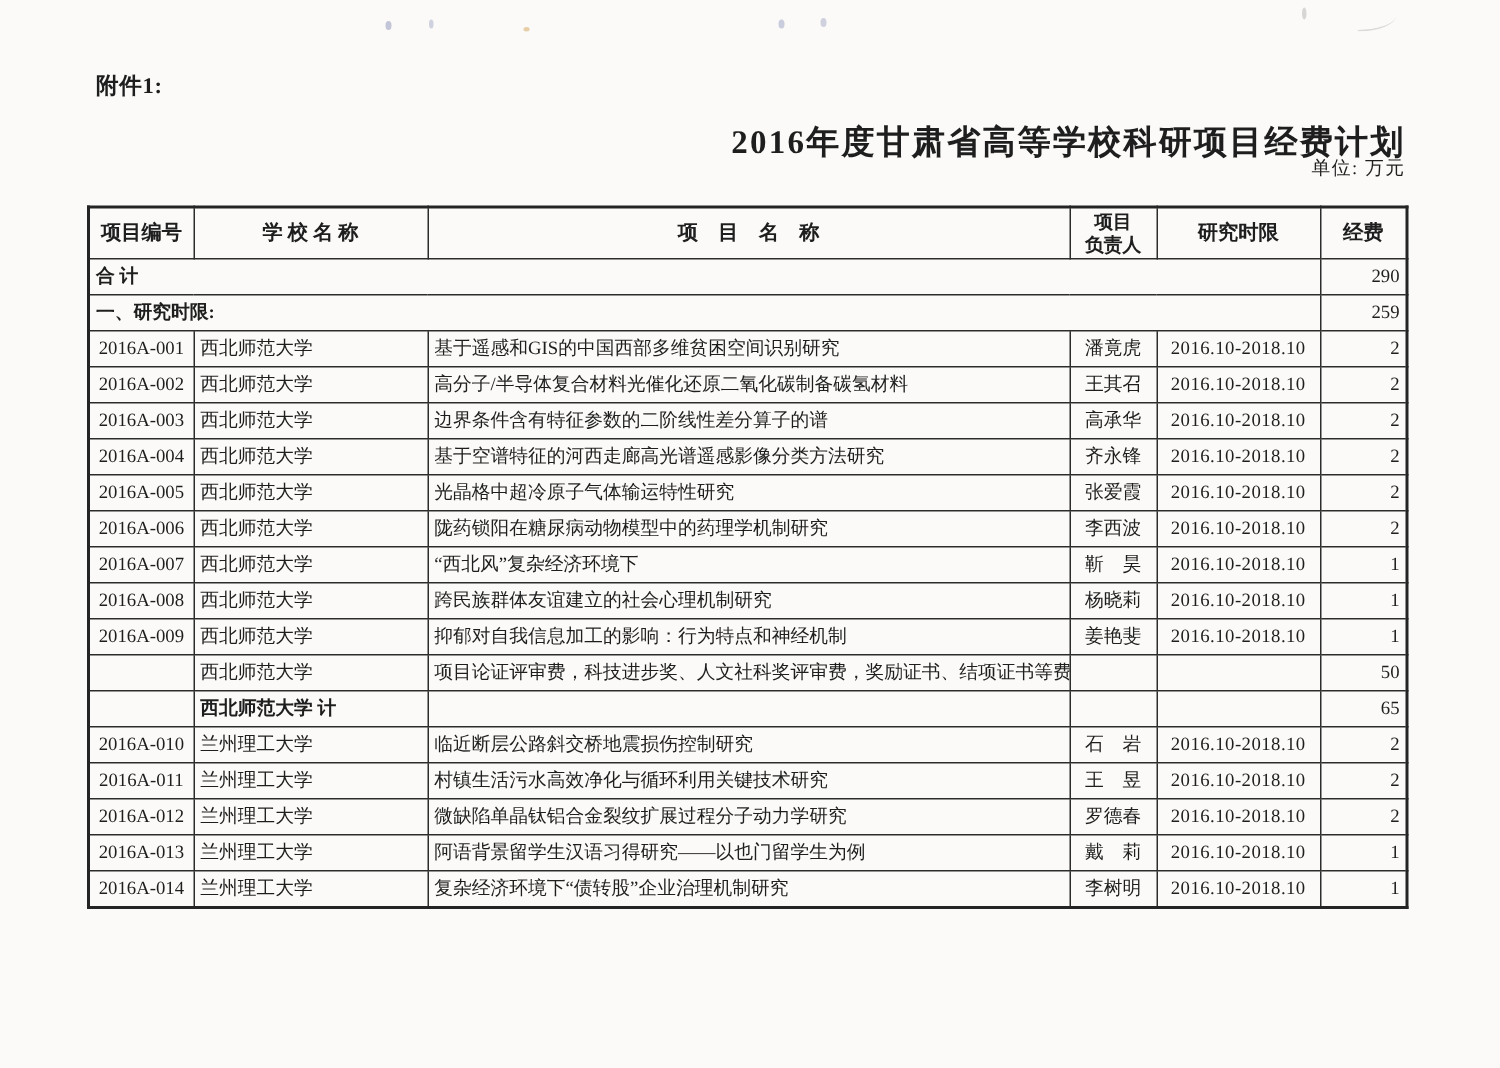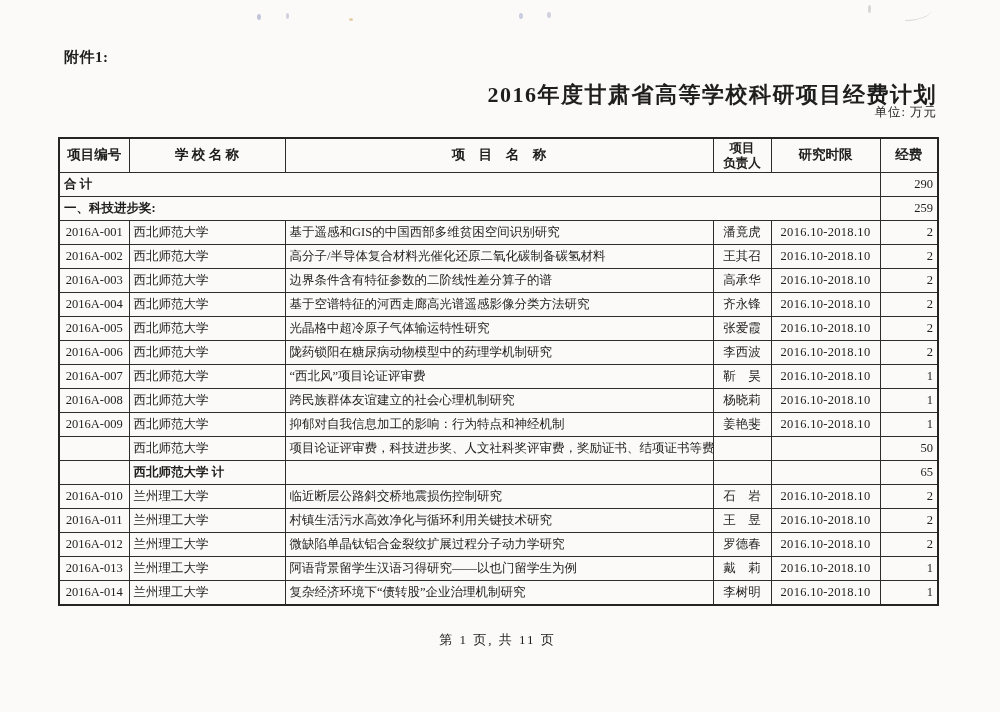--- a/index.html
+++ b/index.html
@@ -99,21 +99,21 @@
         <th>研究时限</th>
         <th>经费</th>
       </tr>
     </thead>
     <tbody id="table-body">
         <tr class="r-total">
           <td class="merged" colspan="5">合 计</td>
           <td class="c-fee">290</td>
         </tr>
         <tr class="r-section">
-          <td class="merged" colspan="5">一、科技进步奖:</td>
+          <td class="merged" colspan="5">一、研究时限:</td>
           <td class="c-fee">259</td>
         </tr>
         <tr class="r-data">
           <td class="c-no">2016A-001</td>
           <td class="c-school">西北师范大学</td>
           <td class="c-project">基于遥感和GIS的中国西部多维贫困空间识别研究</td>
           <td class="c-leader">潘竟虎</td>
           <td class="c-period">2016.10-2018.10</td>
           <td class="c-fee">2</td>
         </tr>
@@ -153,21 +153,21 @@
           <td class="c-no">2016A-006</td>
           <td class="c-school">西北师范大学</td>
           <td class="c-project">陇药锁阳在糖尿病动物模型中的药理学机制研究</td>
           <td class="c-leader">李西波</td>
           <td class="c-period">2016.10-2018.10</td>
           <td class="c-fee">2</td>
         </tr>
         <tr class="r-data">
           <td class="c-no">2016A-007</td>
           <td class="c-school">西北师范大学</td>
-          <td class="c-project">“西北风”项目论证评审费</td>
+          <td class="c-project">“西北风”复杂经济环境下</td>
           <td class="c-leader">靳　昊</td>
           <td class="c-period">2016.10-2018.10</td>
           <td class="c-fee">1</td>
         </tr>
         <tr class="r-data">
           <td class="c-no">2016A-008</td>
           <td class="c-school">西北师范大学</td>
           <td class="c-project">跨民族群体友谊建立的社会心理机制研究</td>
           <td class="c-leader">杨晓莉</td>
           <td class="c-period">2016.10-2018.10</td>
@@ -233,14 +233,13 @@
           <td class="c-no">2016A-014</td>
           <td class="c-school">兰州理工大学</td>
           <td class="c-project">复杂经济环境下“债转股”企业治理机制研究</td>
           <td class="c-leader">李树明</td>
           <td class="c-period">2016.10-2018.10</td>
           <td class="c-fee">1</td>
         </tr>
       </tbody>
   </table>
 
-  <div class="footer">第 1 页, 共 11 页</div>
 </div>
 
 </body></html>

